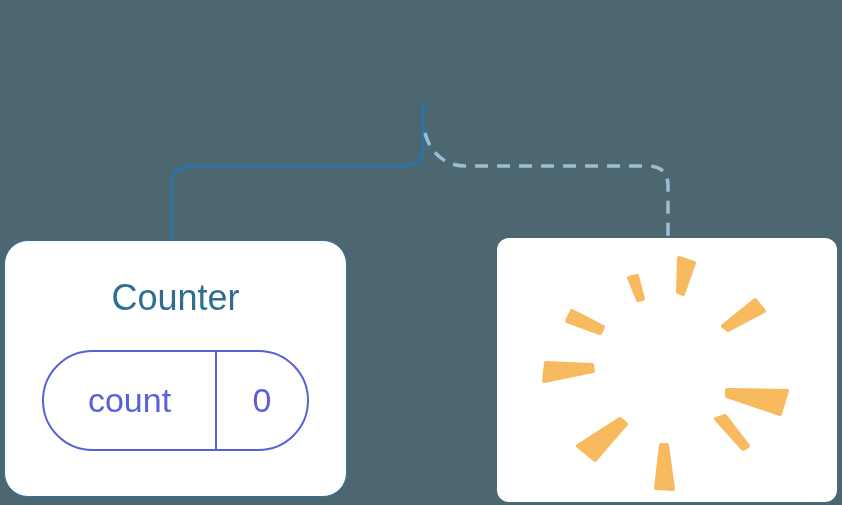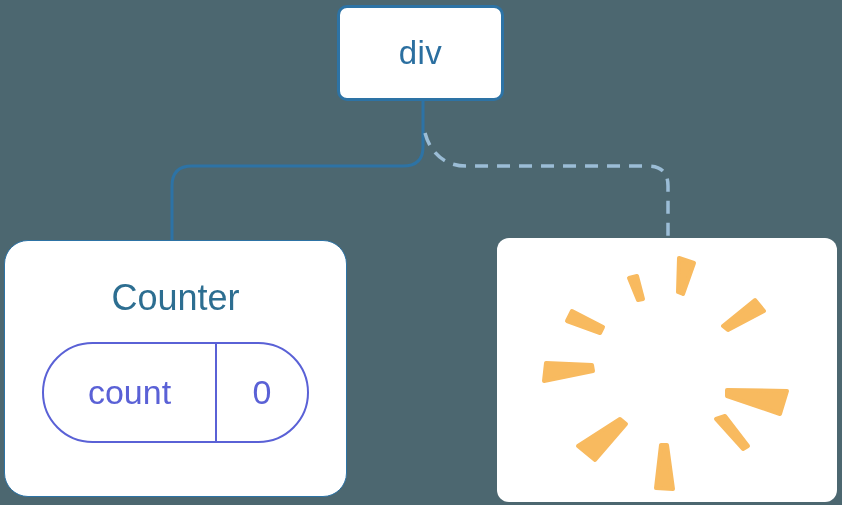--- a/index.html
+++ b/index.html
@@ -44,21 +44,21 @@
   .node-counter{
     left:4px;top:240px;width:343px;height:257px;
     border:1.5px solid var(--node-border);border-radius:24px;
     display:flex;flex-direction:column;align-items:center;
     padding-top:34px;
   }
   .counter-title{
     color:var(--counter-title);font-size:36px;font-weight:500;line-height:1.3;
   }
   .state-pill{
-    margin-top:20px;width:267px;height:101px;box-sizing:border-box;
+    margin-top:28px;width:267px;height:101px;box-sizing:border-box;
     border:2px solid var(--state-accent);border-radius:52px;
     display:flex;align-items:stretch;overflow:hidden;
   }
   .state-name{
     width:171px;display:flex;align-items:center;justify-content:center;
     color:var(--state-accent);font-size:34px;
   }
   .state-divider{
     width:2px;background:var(--state-accent);
   }
@@ -79,23 +79,20 @@
 </head>
 <body>
 
 <div class="canvas">
 
   <svg class="edges" viewBox="0 0 842 505" xmlns="http://www.w3.org/2000/svg" aria-hidden="true">
     <path class="edge-solid" d="M423 101 L423 147 Q423 166 403 166 L192 166 Q172 166 172 186 L172 241"></path>
     <path class="edge-dashed" d="M425 133 C430 152 444 166 466 166 L648 166 Q668 166 668 186 L668 239"></path>
   </svg>
 
-  <div class="node node-div">
-    <span class="node-div-label">div</span>
-  </div>
 
   <div class="node node-counter">
     <div class="counter-title">Counter</div>
     <div class="state-pill">
       <span class="state-name">count</span>
       <span class="state-divider"></span>
       <span class="state-value">0</span>
     </div>
   </div>
 

